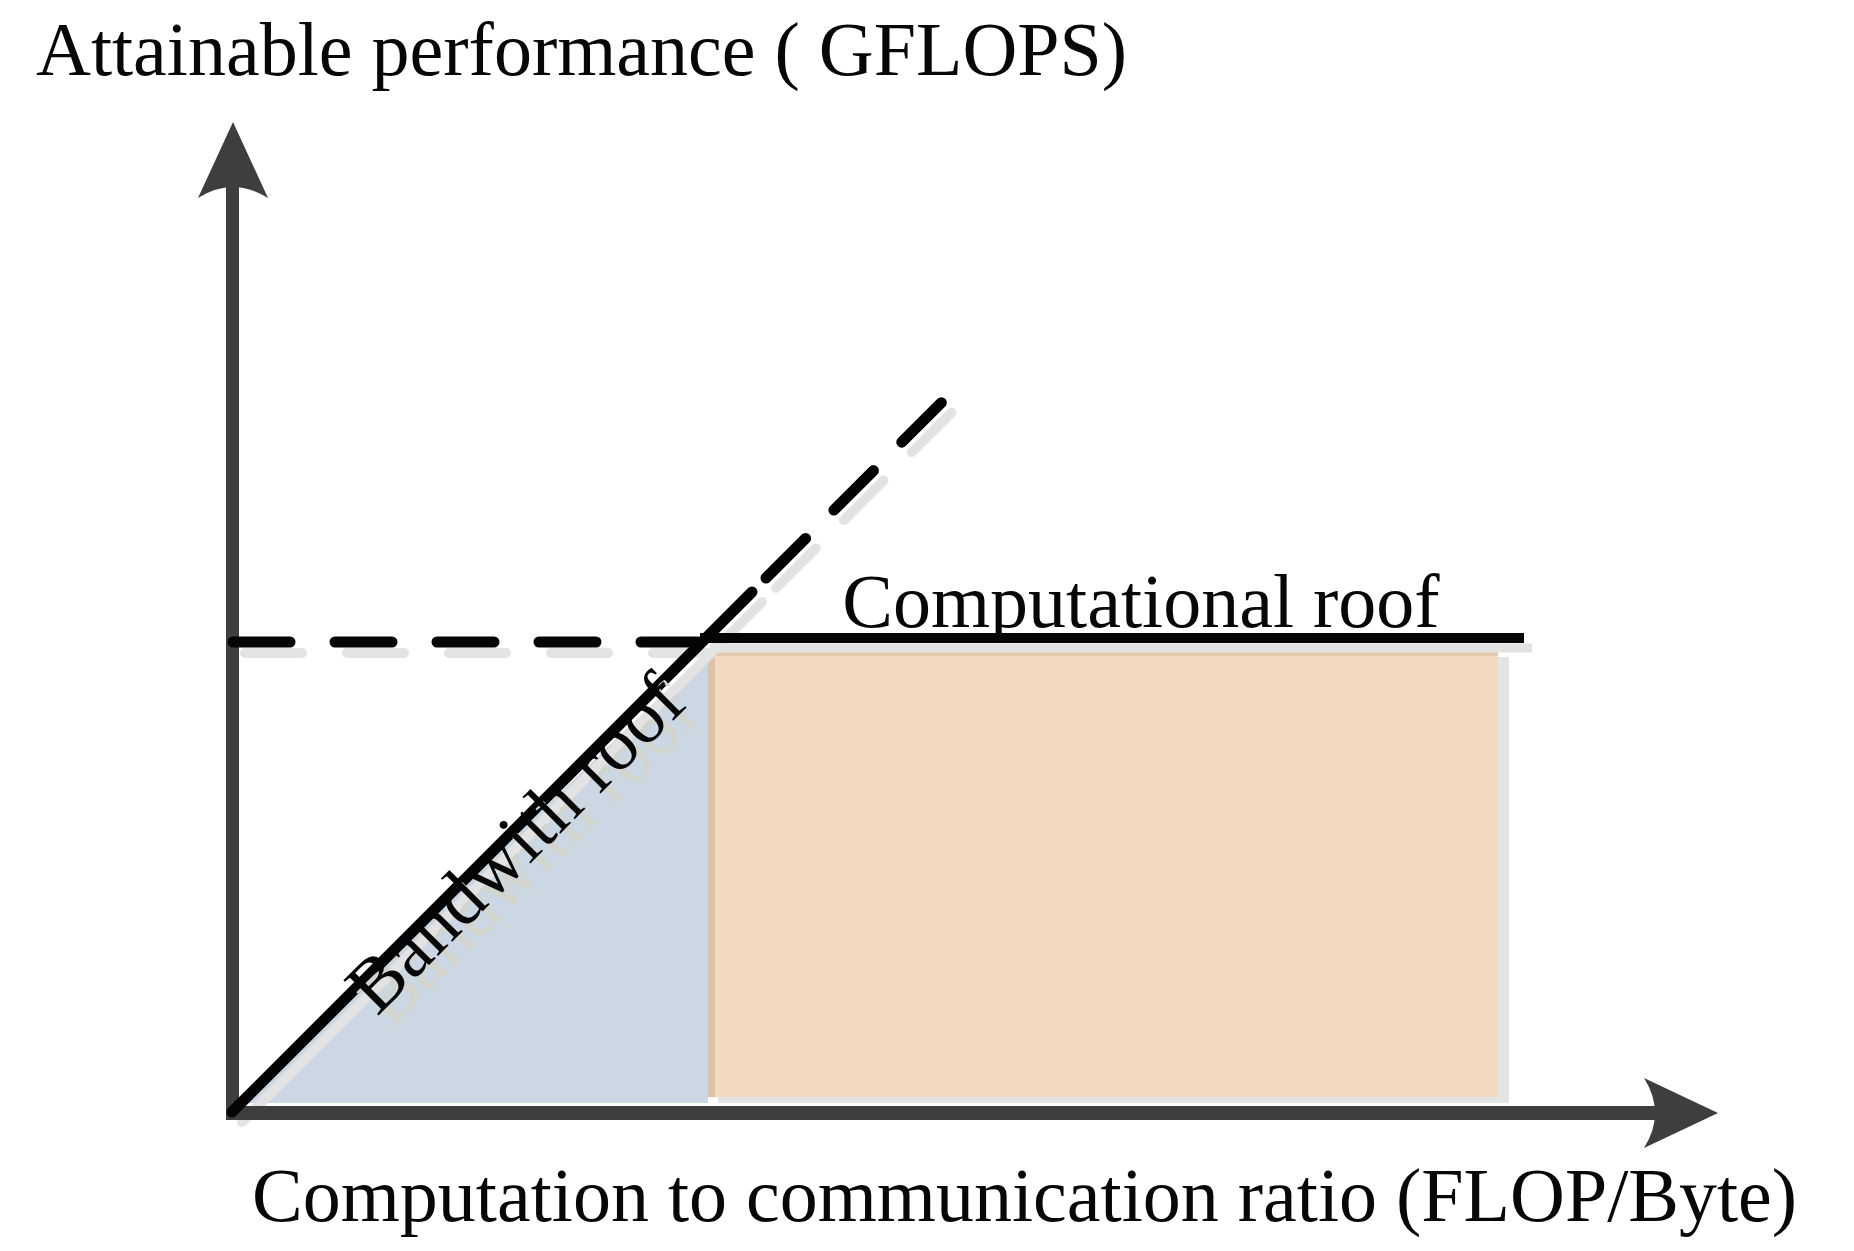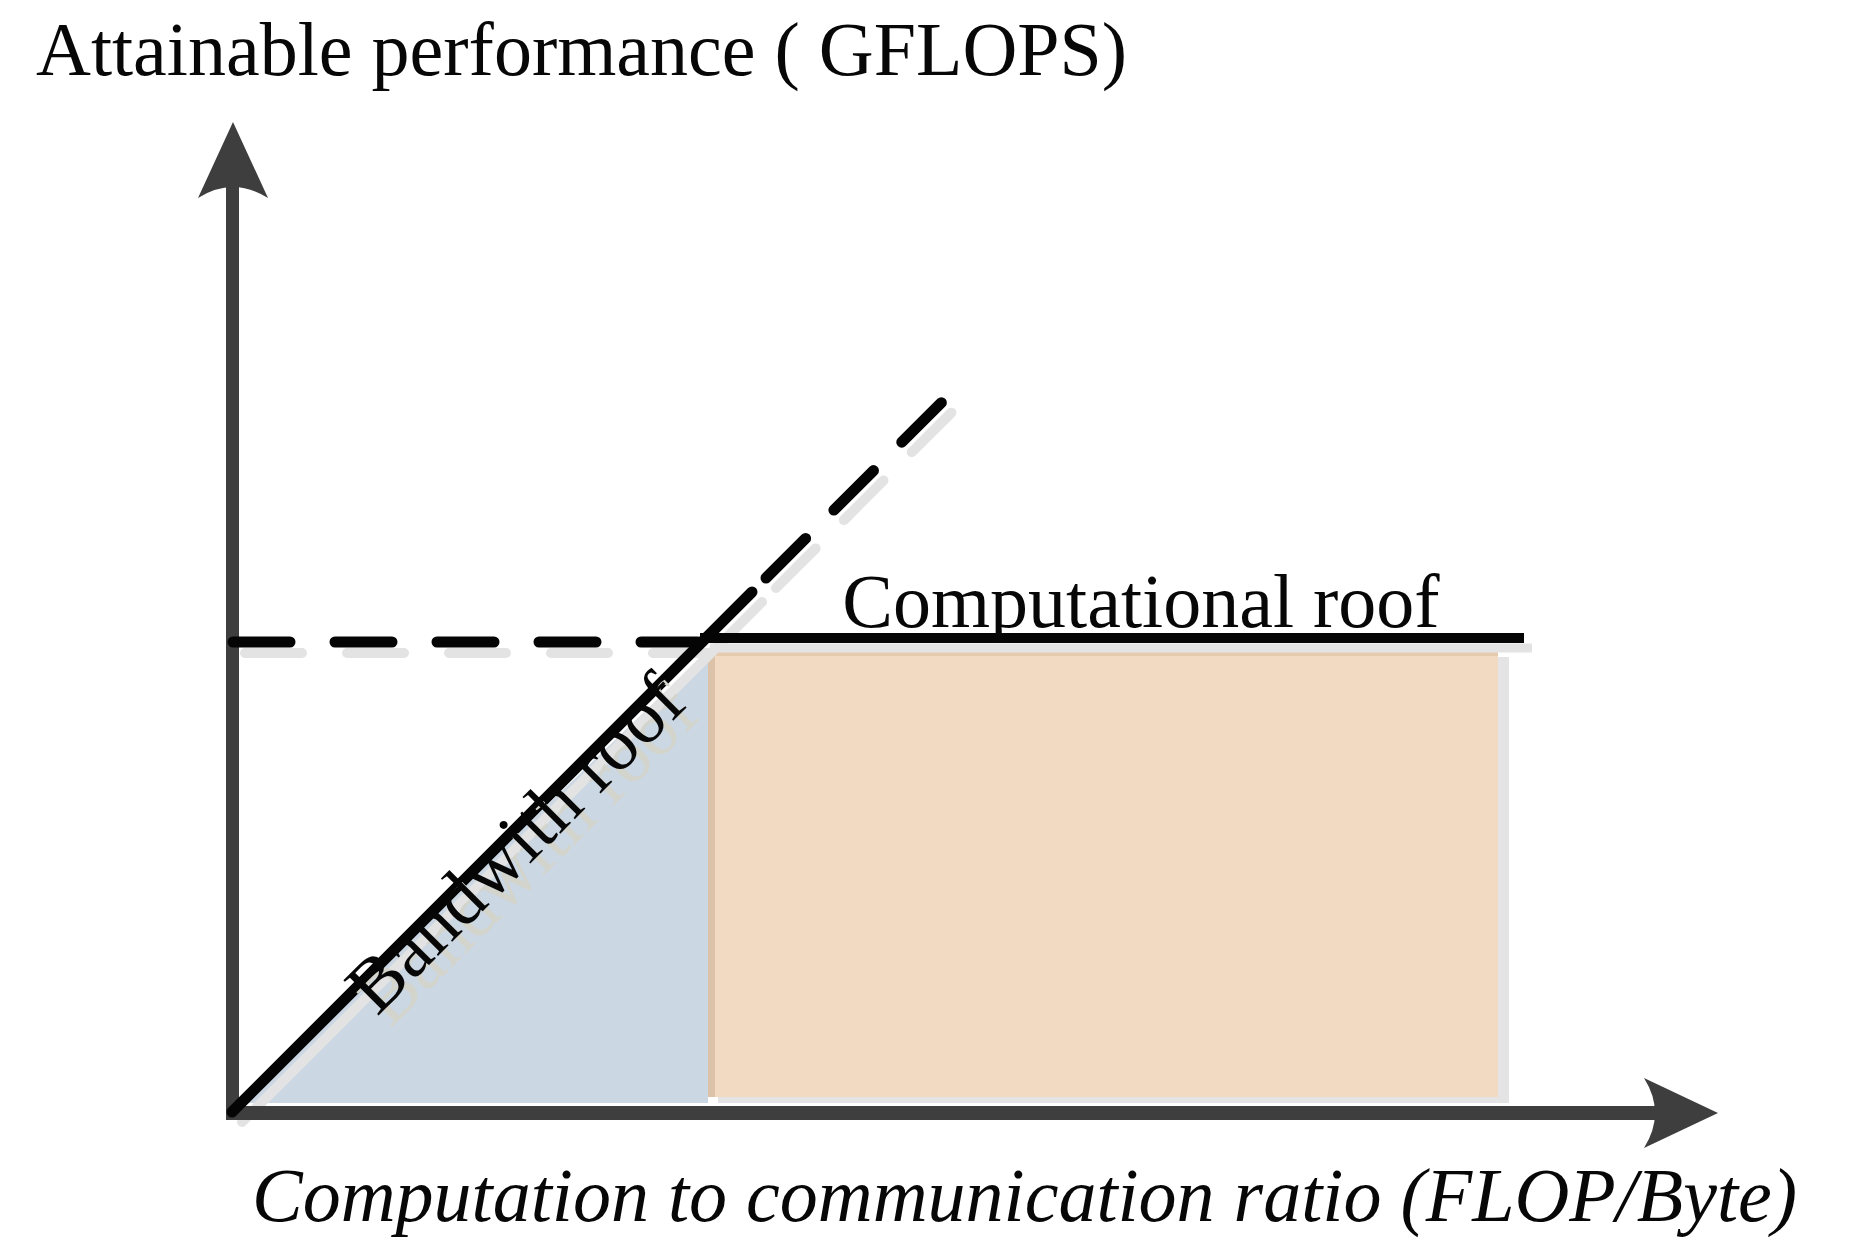--- a/index.html
+++ b/index.html
@@ -19,21 +19,20 @@
     white-space:nowrap;
     letter-spacing:0px;
     margin-left:30px;
   }
   .x-label{
     position:absolute;
     left:252px;top:1152px;
     font-size:76px;
     color:#070707;
     white-space:nowrap;
-    font-style:italic;
   }
   text{font-family:"Liberation Serif", serif;}
   .roof-text{font-size:76px;}
   .bw-text{font-size:76px;}
 </style>
 </head>
 <body>
 
 <div id="stage">
 

